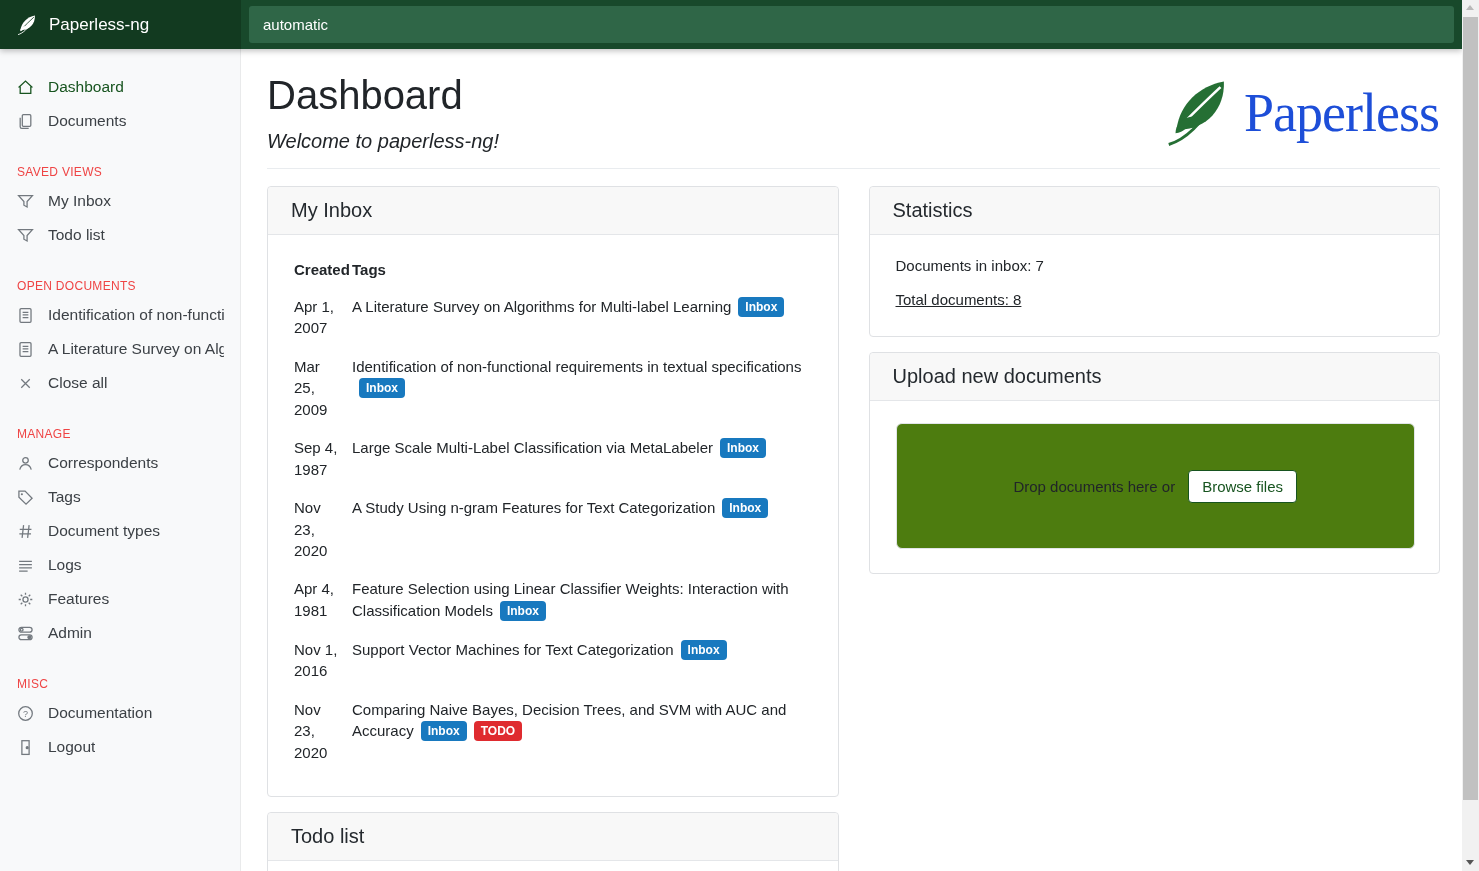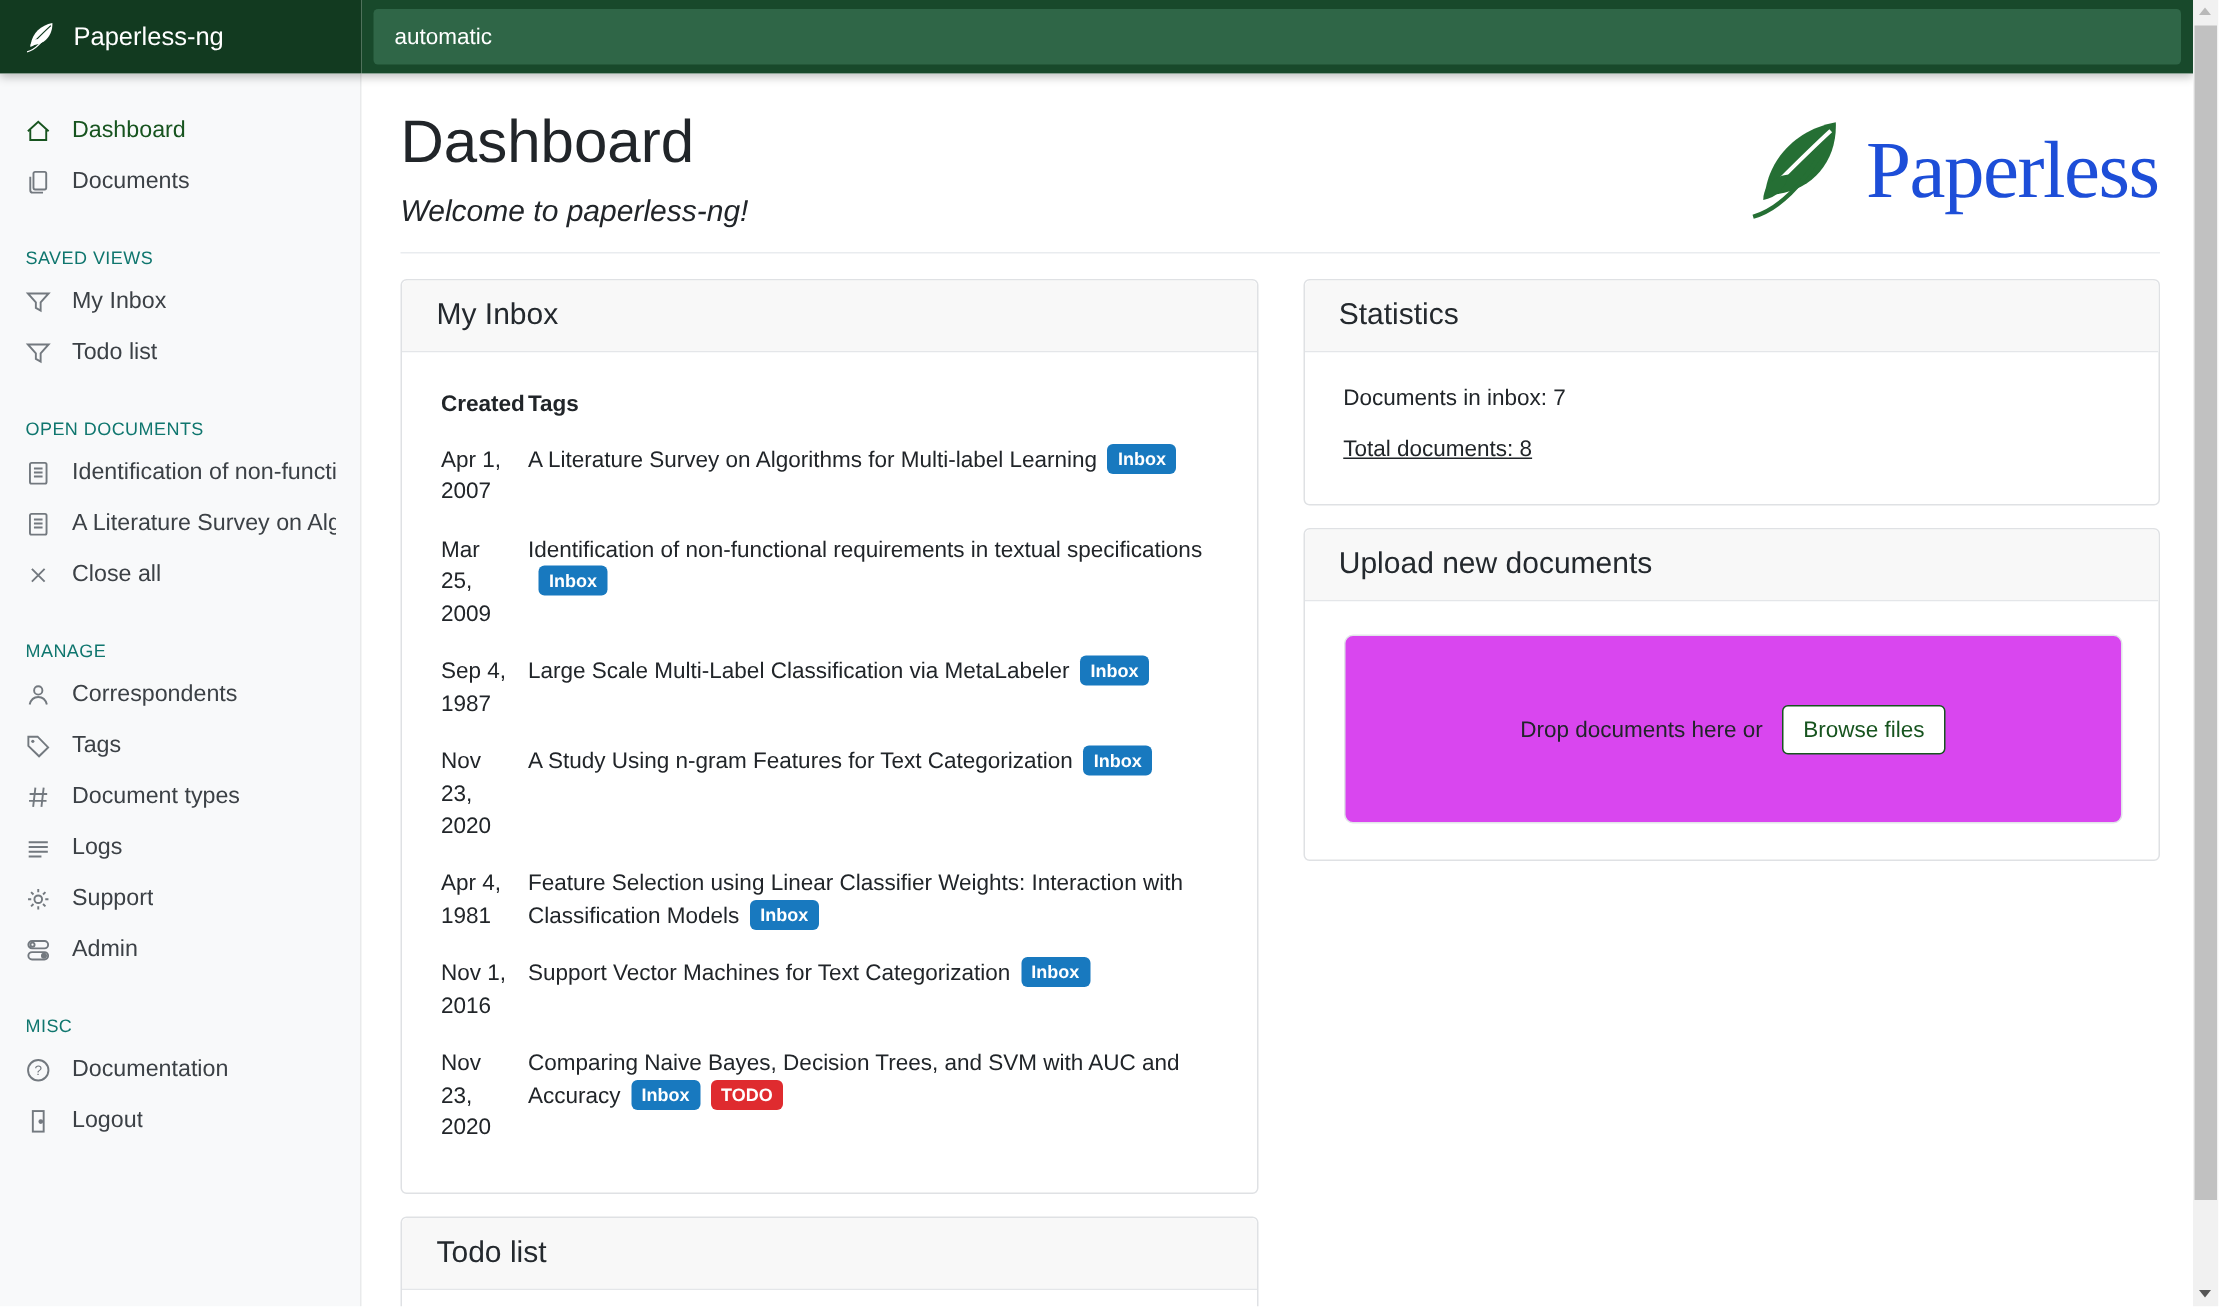--- a/index.html
+++ b/index.html
@@ -26,21 +26,21 @@
                 color:#fff;font-size:15px;padding:0 14px;font-family:"Liberation Sans",sans-serif;outline:none;}
 
   
   .sidebar{position:absolute;top:49px;left:0;bottom:0;width:241px;background:#f8f9fa;padding-top:21px;
            box-shadow:inset -1px 0 0 rgba(0,0,0,.06);z-index:10;}
   .side-item{display:flex;align-items:center;gap:14px;padding:8px 17px;font-size:15.5px;color:#3c4146;cursor:pointer;}
   .side-item .icn{width:17px;height:17px;flex:0 0 17px;color:#73797f;display:inline-flex;}
   .side-item.active{color:var(--accent-green);}
   .side-item.active .icn{color:var(--accent-green);}
   .side-item .lbl{white-space:nowrap;overflow:hidden;}
-  .side-heading{margin:21px 17px 3px;padding:6px 0 2px;font-size:12px;color:#0f766e;letter-spacing:.3px;}
+  .side-heading{margin:21px 17px 3px;padding:6px 0 2px;font-size:12px;color:#ef4444;letter-spacing:.3px;}
   .icn svg{width:17px;height:17px;display:block;}
 
   
   .main{position:absolute;top:49px;left:241px;width:1221px;bottom:0;background:#fff;
         padding:24px 22px 0 26px;overflow:hidden;}
   .main-header{position:relative;}
   .page-title{font-size:40px;font-weight:400;color:#212529;line-height:1.1;margin-bottom:13px;}
   .page-subtitle{font-size:20px;font-weight:400;color:#212529;margin-bottom:0;font-style:italic;}
   .logo{position:absolute;top:2px;right:1px;display:flex;align-items:center;gap:10px;}
   .logo svg{width:72px;height:76px;}
@@ -61,21 +61,21 @@
   .doc-table td.created{width:58px;padding-right:14px;}
   .doc-title{cursor:pointer;}
   .badge{display:inline-block;color:#fff;font-weight:bold;font-size:12px;line-height:1;
          padding:4px 7px;border-radius:4px;margin-left:7px;position:relative;top:-1px;}
   .badge.inbox{background:var(--inbox-badge);}
   .badge.todo{background:var(--todo-badge);}
 
   .stat-line{font-size:15px;margin-bottom:17px;}
   .stat-line:last-child{margin-bottom:4px;text-decoration:underline;}
 
-  .dropzone{border:1px solid #e2e5e9;border-radius:6px;background:#d946ef;height:126px;
+  .dropzone{border:1px solid #e2e5e9;border-radius:6px;background:#4d7c0f;height:126px;
             display:flex;align-items:center;justify-content:center;gap:13px;font-size:15px;color:#212529;}
   .browse-btn{border:1px solid var(--accent-green);color:var(--accent-green);background:#fff;
               border-radius:4px;padding:7px 13px;font-size:15px;font-family:"Liberation Sans",sans-serif;cursor:pointer;}
 
   
   .scrollbar{position:absolute;top:0;right:0;width:17px;height:871px;background:#f1f1f1;z-index:40;}
   .sb-up{position:absolute;top:5px;left:4px;width:0;height:0;
          border-left:4.5px solid transparent;border-right:4.5px solid transparent;border-bottom:5px solid #b9b9b9;}
   .sb-thumb{position:absolute;top:17px;left:1px;width:15px;height:783px;background:#c1c1c1;}
   .sb-down{position:absolute;bottom:6px;left:4px;width:0;height:0;
@@ -201,21 +201,21 @@
       </span>
     <span class="lbl">Logs</span>
   </div>
   <div class="side-item">
     <span class="icn">
         <svg viewBox="0 0 16 16" fill="none" stroke="currentColor" stroke-width="1.2">
           <circle cx="8" cy="8" r="2.4"></circle>
           <path d="M8 1.6v2M8 12.4v2M1.6 8h2M12.4 8h2M3.5 3.5 5 5M11 11l1.5 1.5M12.5 3.5 11 5M5 11l-1.5 1.5"></path>
         </svg>
       </span>
-    <span class="lbl">Support</span>
+    <span class="lbl">Features</span>
   </div>
   <div class="side-item">
     <span class="icn">
         <svg viewBox="0 0 16 16" fill="none" stroke="currentColor" stroke-width="1.2">
           <rect x="1.8" y="2.2" width="12.4" height="4.6" rx="2.3"></rect>
           <circle cx="4.4" cy="4.5" r="1.3"></circle>
           <rect x="1.8" y="9.2" width="12.4" height="4.6" rx="2.3"></rect>
           <circle cx="11.6" cy="11.5" r="1.3" fill="currentColor"></circle>
         </svg>
       </span>

